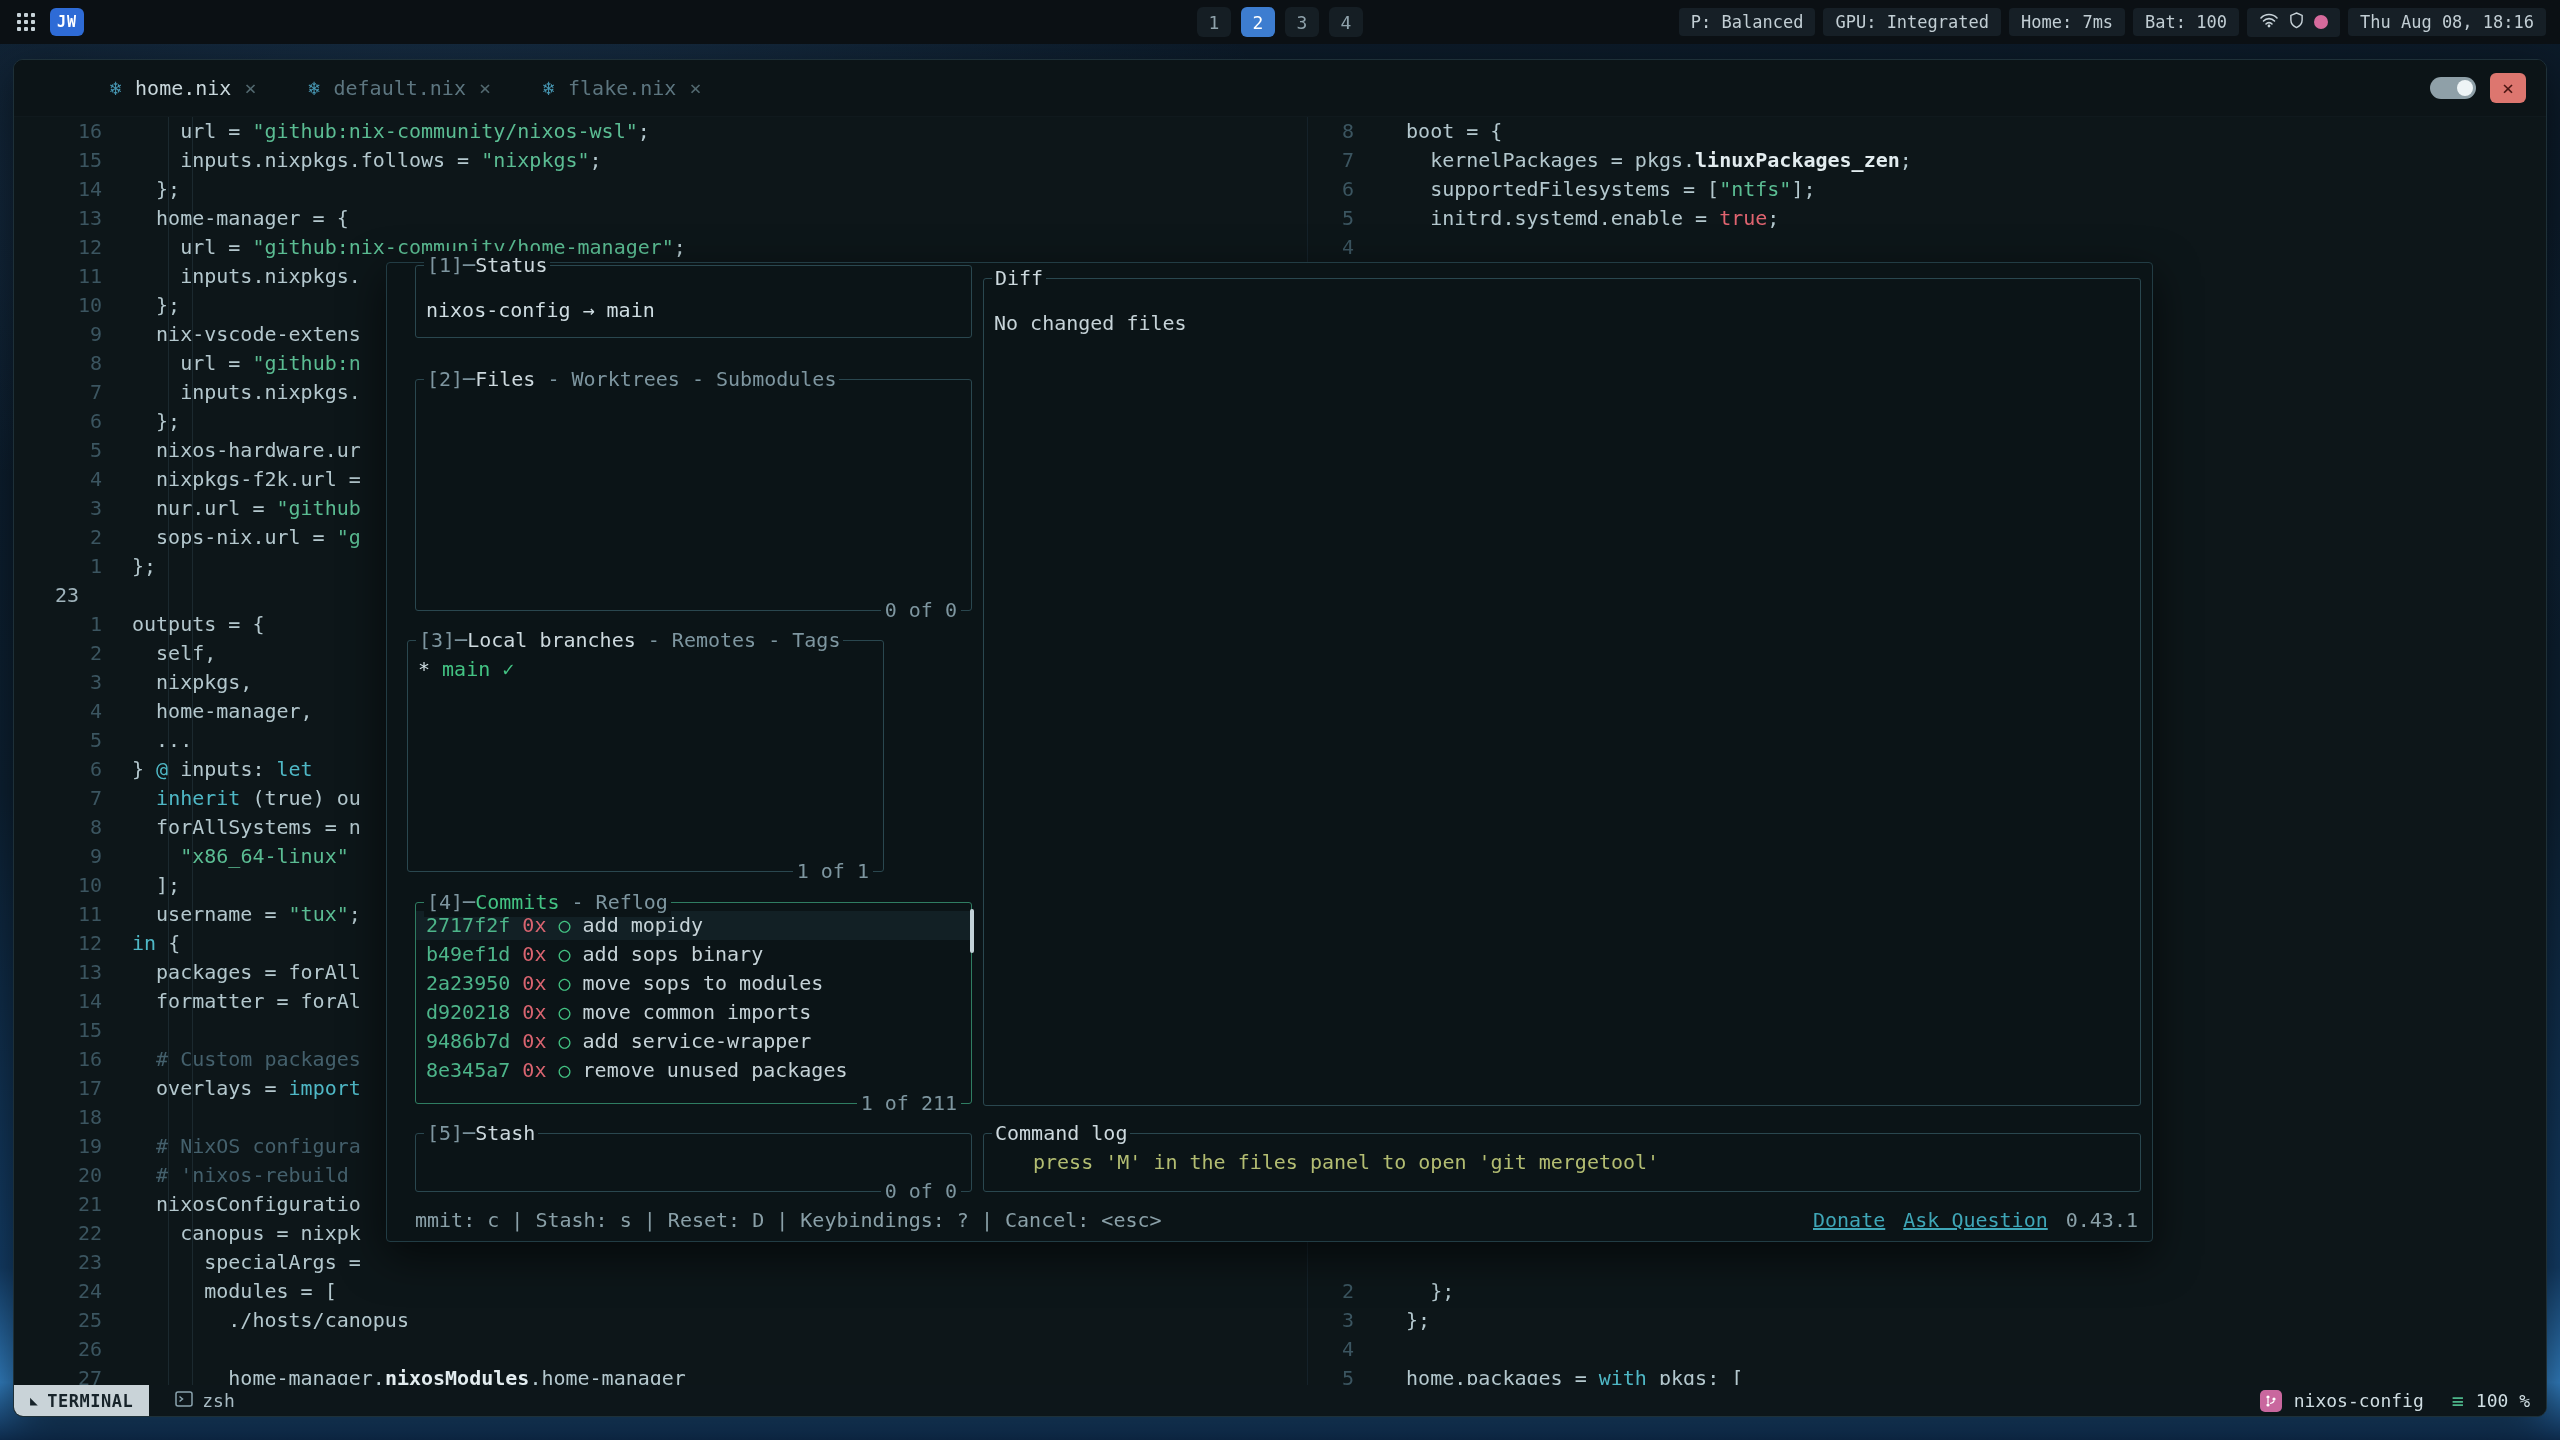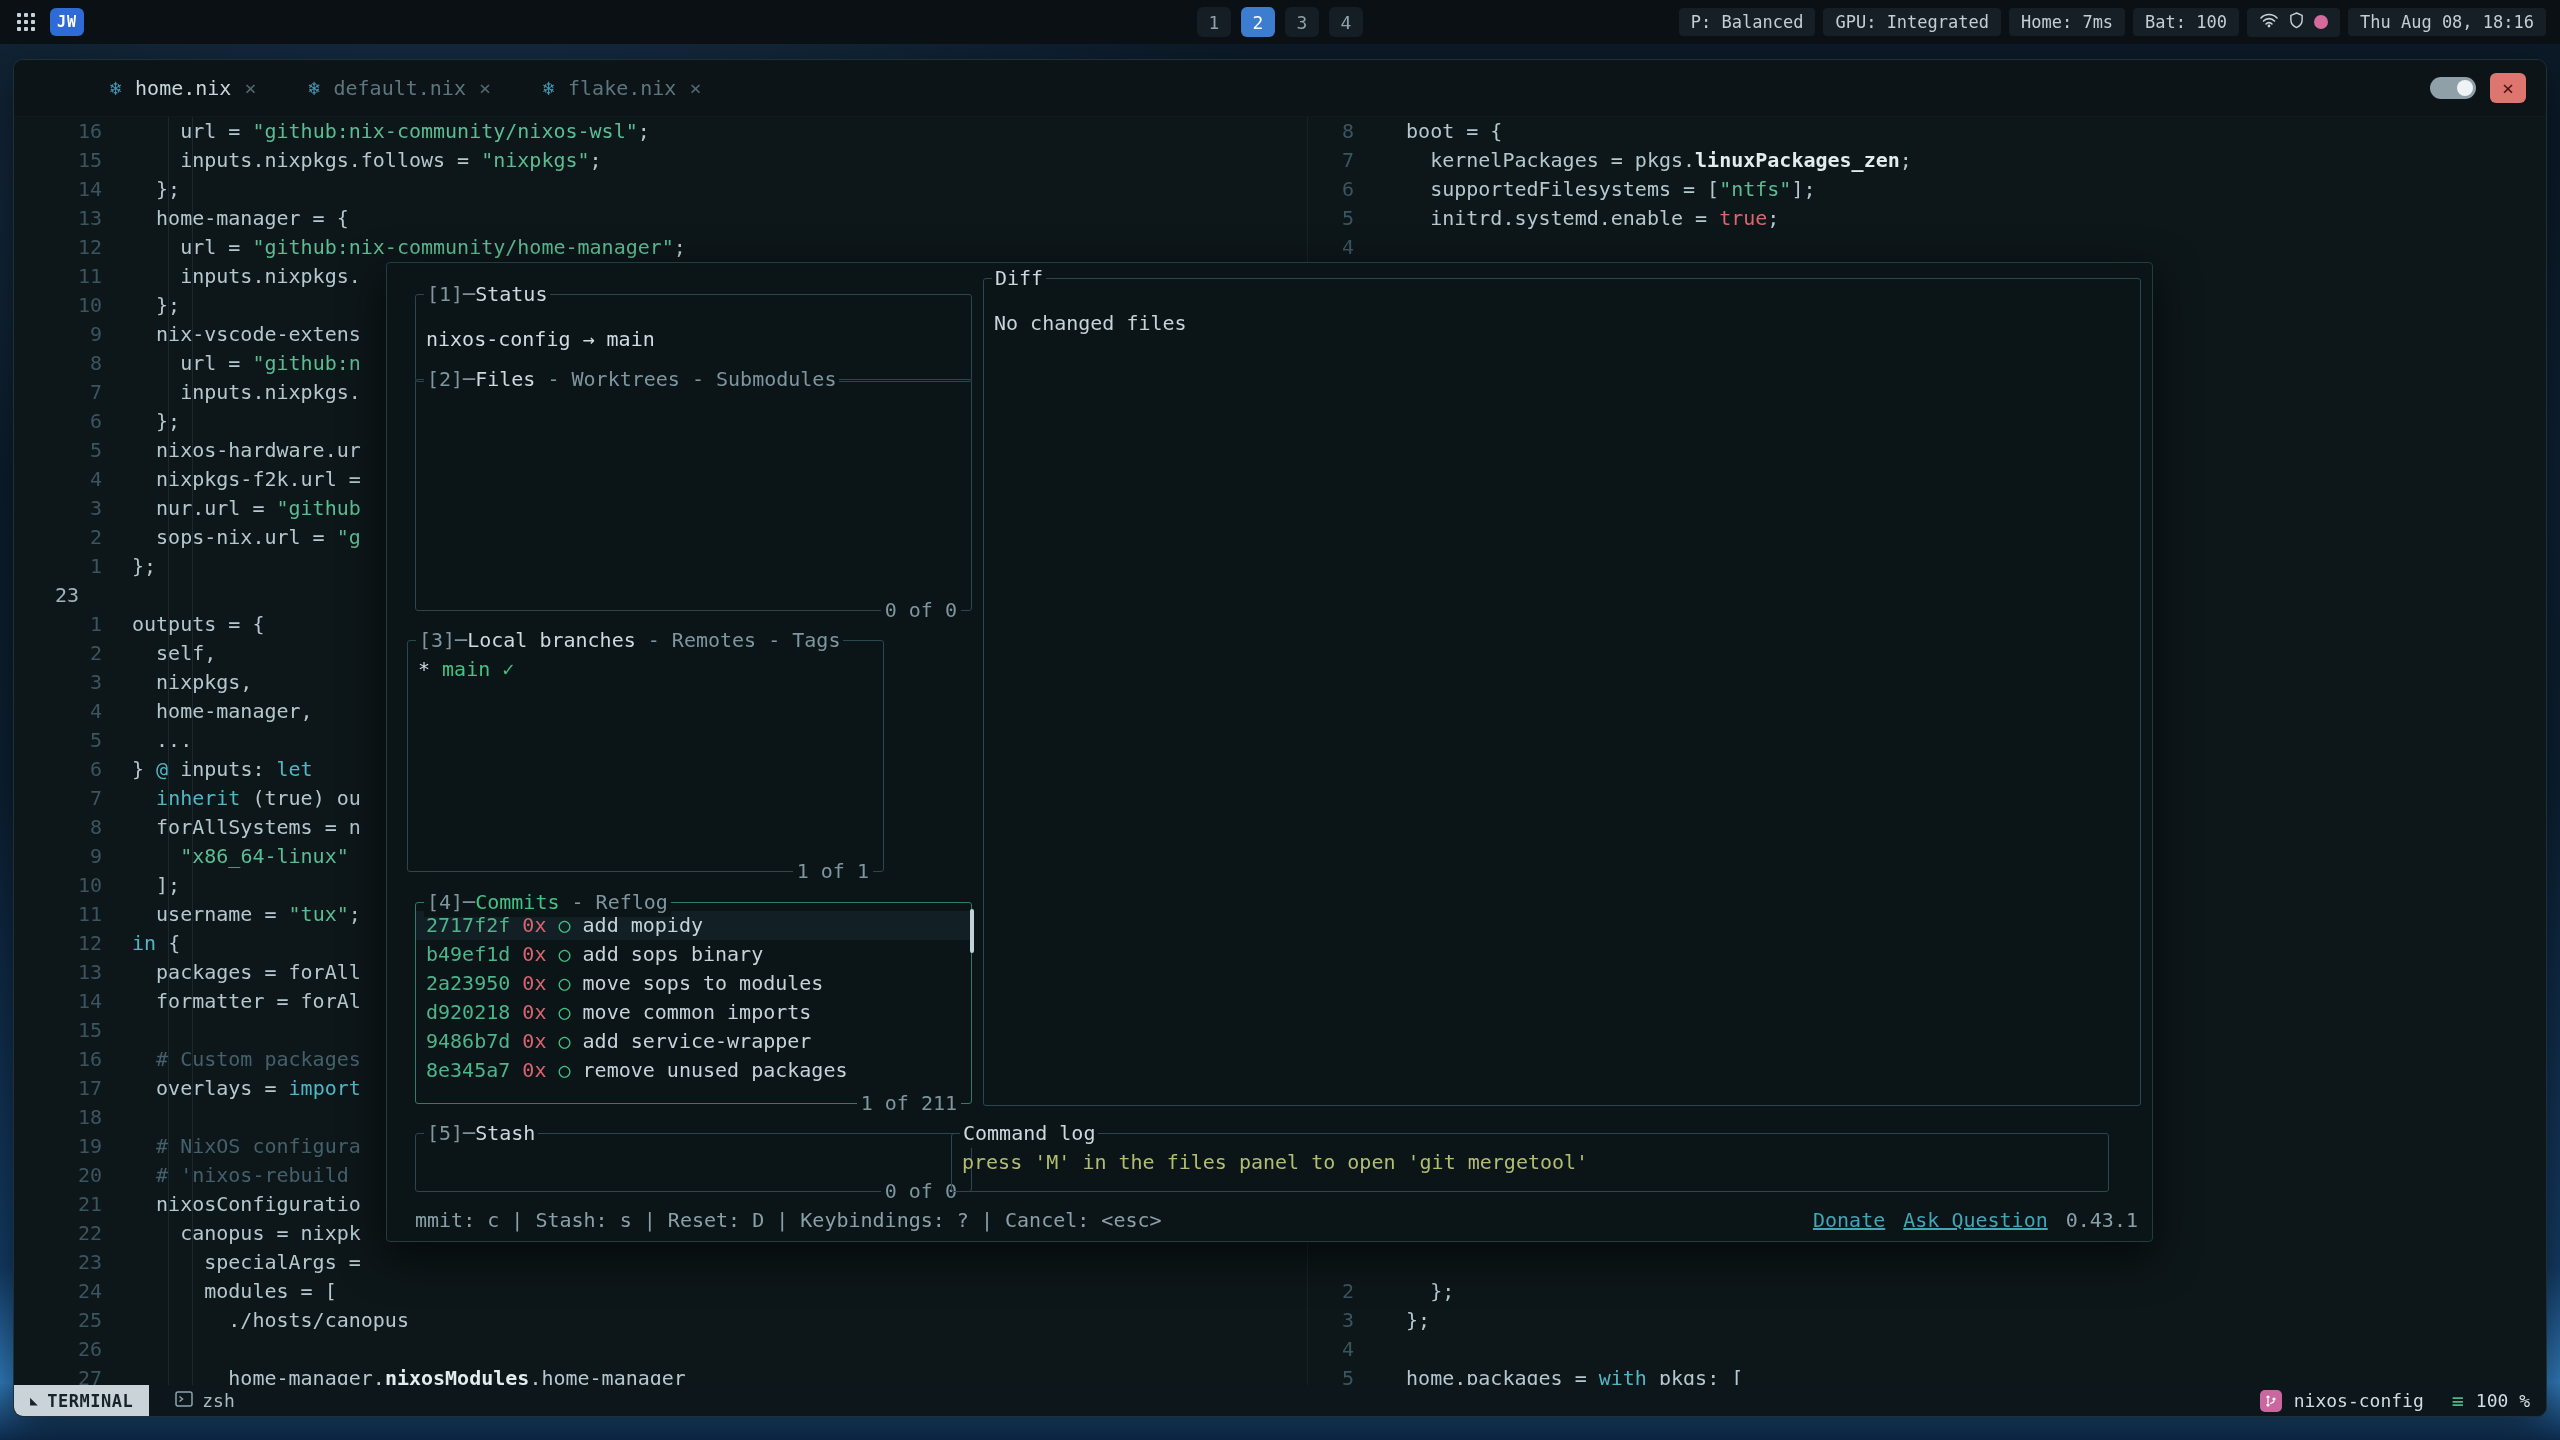--- a/index.html
+++ b/index.html
@@ -66,30 +66,30 @@
   .lazygit { position:absolute; left:372px; top:202px; width:1767px; height:980px; background:#0b1417;
              border:1px solid #223c44; border-radius:4px; z-index:5; font-size:20px;
              box-shadow:0 14px 44px rgba(0,0,0,.6); }
   .panel { position:absolute; border:1px solid #2a474f; border-radius:3px; }
   .ptitle { position:absolute; top:-15px; left:8px; background:#0b1417; padding:0 3px;
             line-height:29px; white-space:pre; }
   .ptitle .pre, .ptitle .suf { color:#7e96a0; }
   .ptitle .name { color:#cdd9de; }
   .pcount { position:absolute; bottom:-15px; right:10px; background:#0b1417; color:#7e96a0;
             line-height:29px; padding:0 4px; }
-  .p-status   { left:28px; top:31px;  width:557px; height:88px; }
+  .p-status   { left:28px; top:2px;  width:557px; height:73px; }
   .p-files    { left:28px; top:116px; width:557px; height:232px; }
   .p-branches { left:20px; top:377px; width:477px; height:232px; }
   .p-commits  { left:28px; top:639px; width:557px; height:202px; border-color:#2f7d62; }
   .p-commits .ptitle .name { color:#43c383; }
   .p-commits::after { content:""; position:absolute; right:-3px; top:6px; width:4px; height:44px;
                       background:#c2d2d8; border-radius:2px; }
   .p-stash    { left:28px; top:870px; width:557px; height:59px; }
   .p-diff     { left:596px; top:15px; width:1158px; height:828px; }
-  .p-cmdlog   { left:564px; top:870px; width:1158px; height:59px; }
+  .p-cmdlog   { left:596px; top:870px; width:1158px; height:59px;padding-left:39px; }
   .status-row { margin:30px 0 0 10px; display:flex; gap:12px; color:#cfdde2; line-height:29px; }
   .branch-row { margin:14px 0 0 10px; display:flex; gap:12px; line-height:29px; }
   .b-star { color:#cfdde2; } .b-name, .b-check { color:#43c383; }
   .diff-row { margin:30px 0 0 10px; color:#c6d3d8; line-height:29px; }
   .cmdlog-row { margin:14px 0 0 10px; color:#b3bd72; line-height:29px; }
   #commit-rows { margin-top:8px; }
   .cm-row { display:flex; height:29px; line-height:29px; white-space:pre; padding-left:10px; }
   .cm-row.sel { background:rgba(90,150,170,.10); }
   .cm-hash { color:#4db58a; } .cm-author { color:#d96470; } .cm-node { color:#43c383; } .cm-msg { color:#c6d3d8; }
   .lg-bottom { position:absolute; left:28px; right:14px; top:943px; height:29px; line-height:29px;

